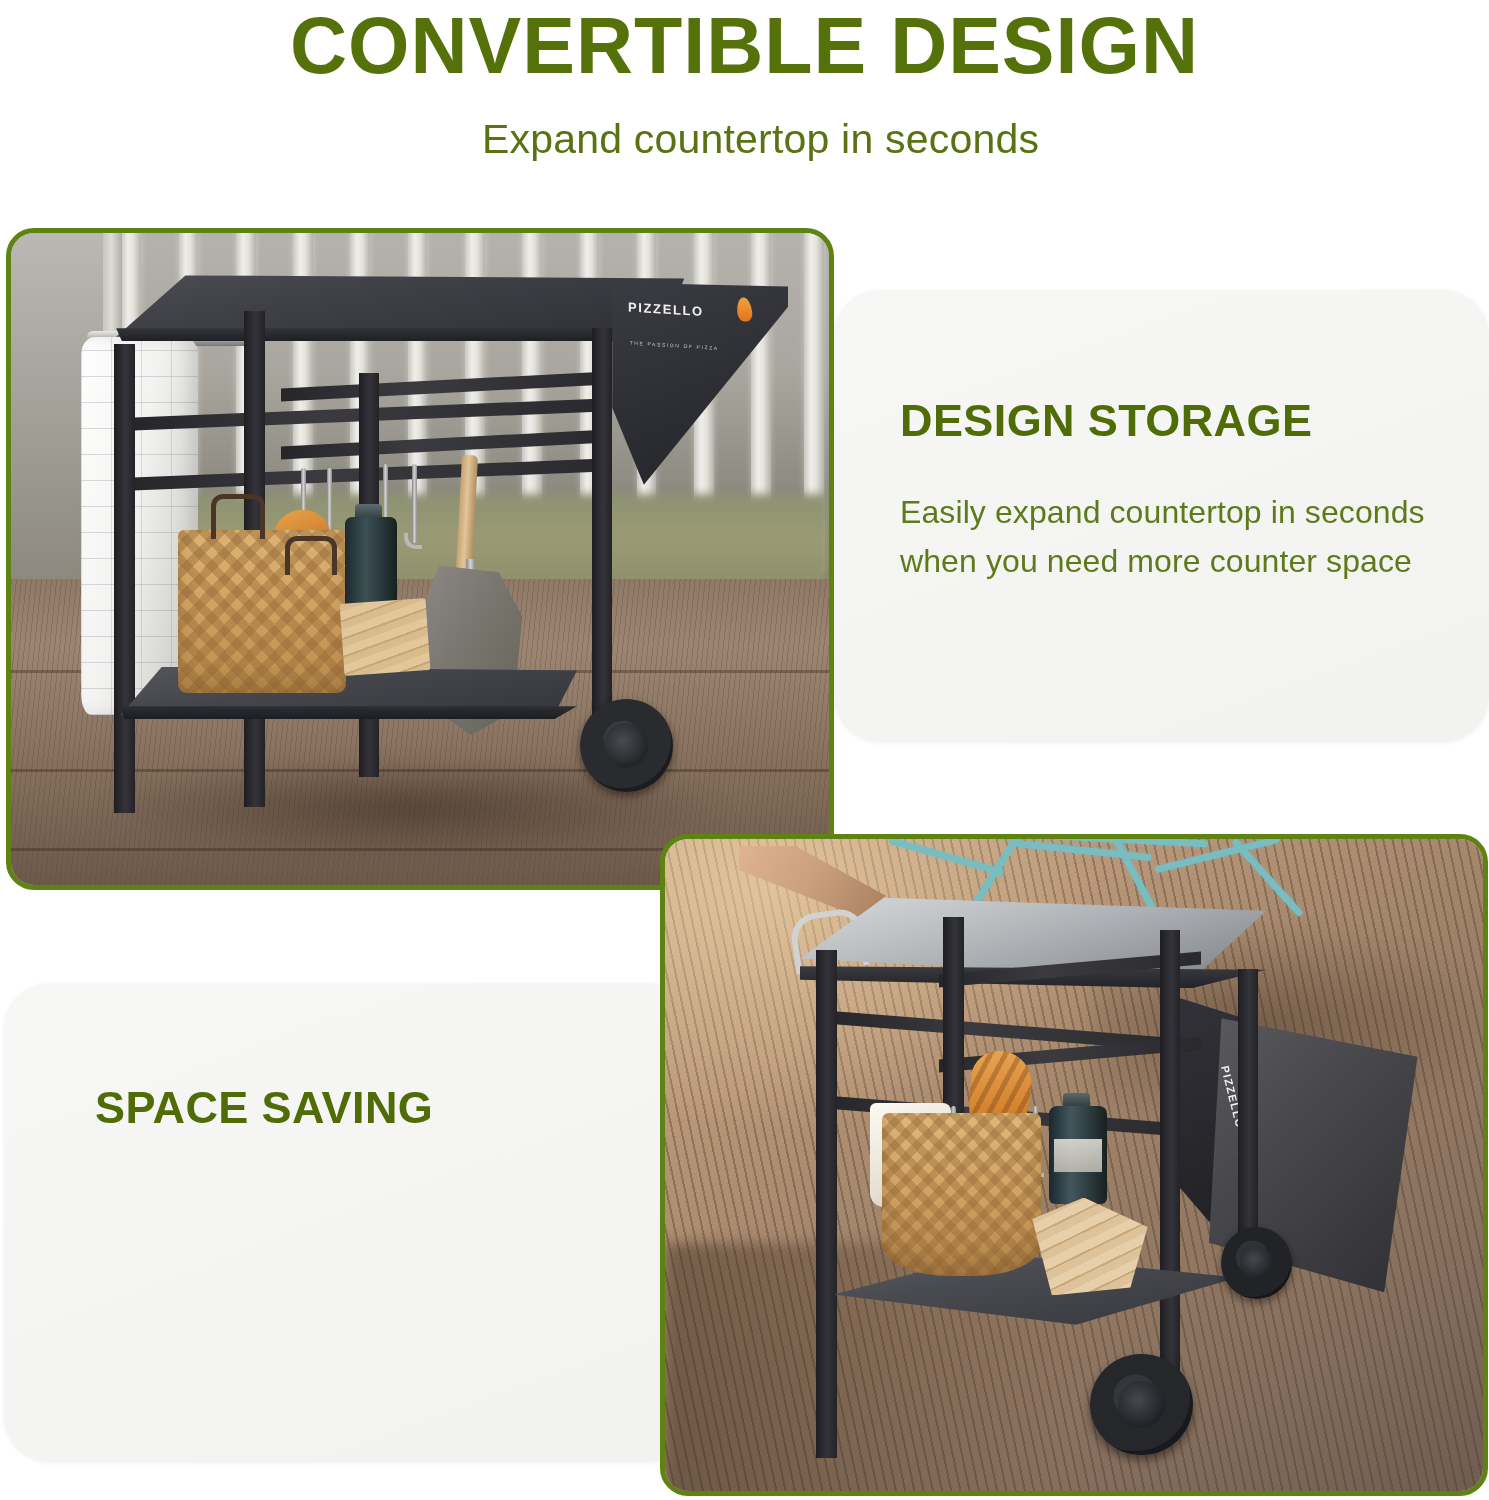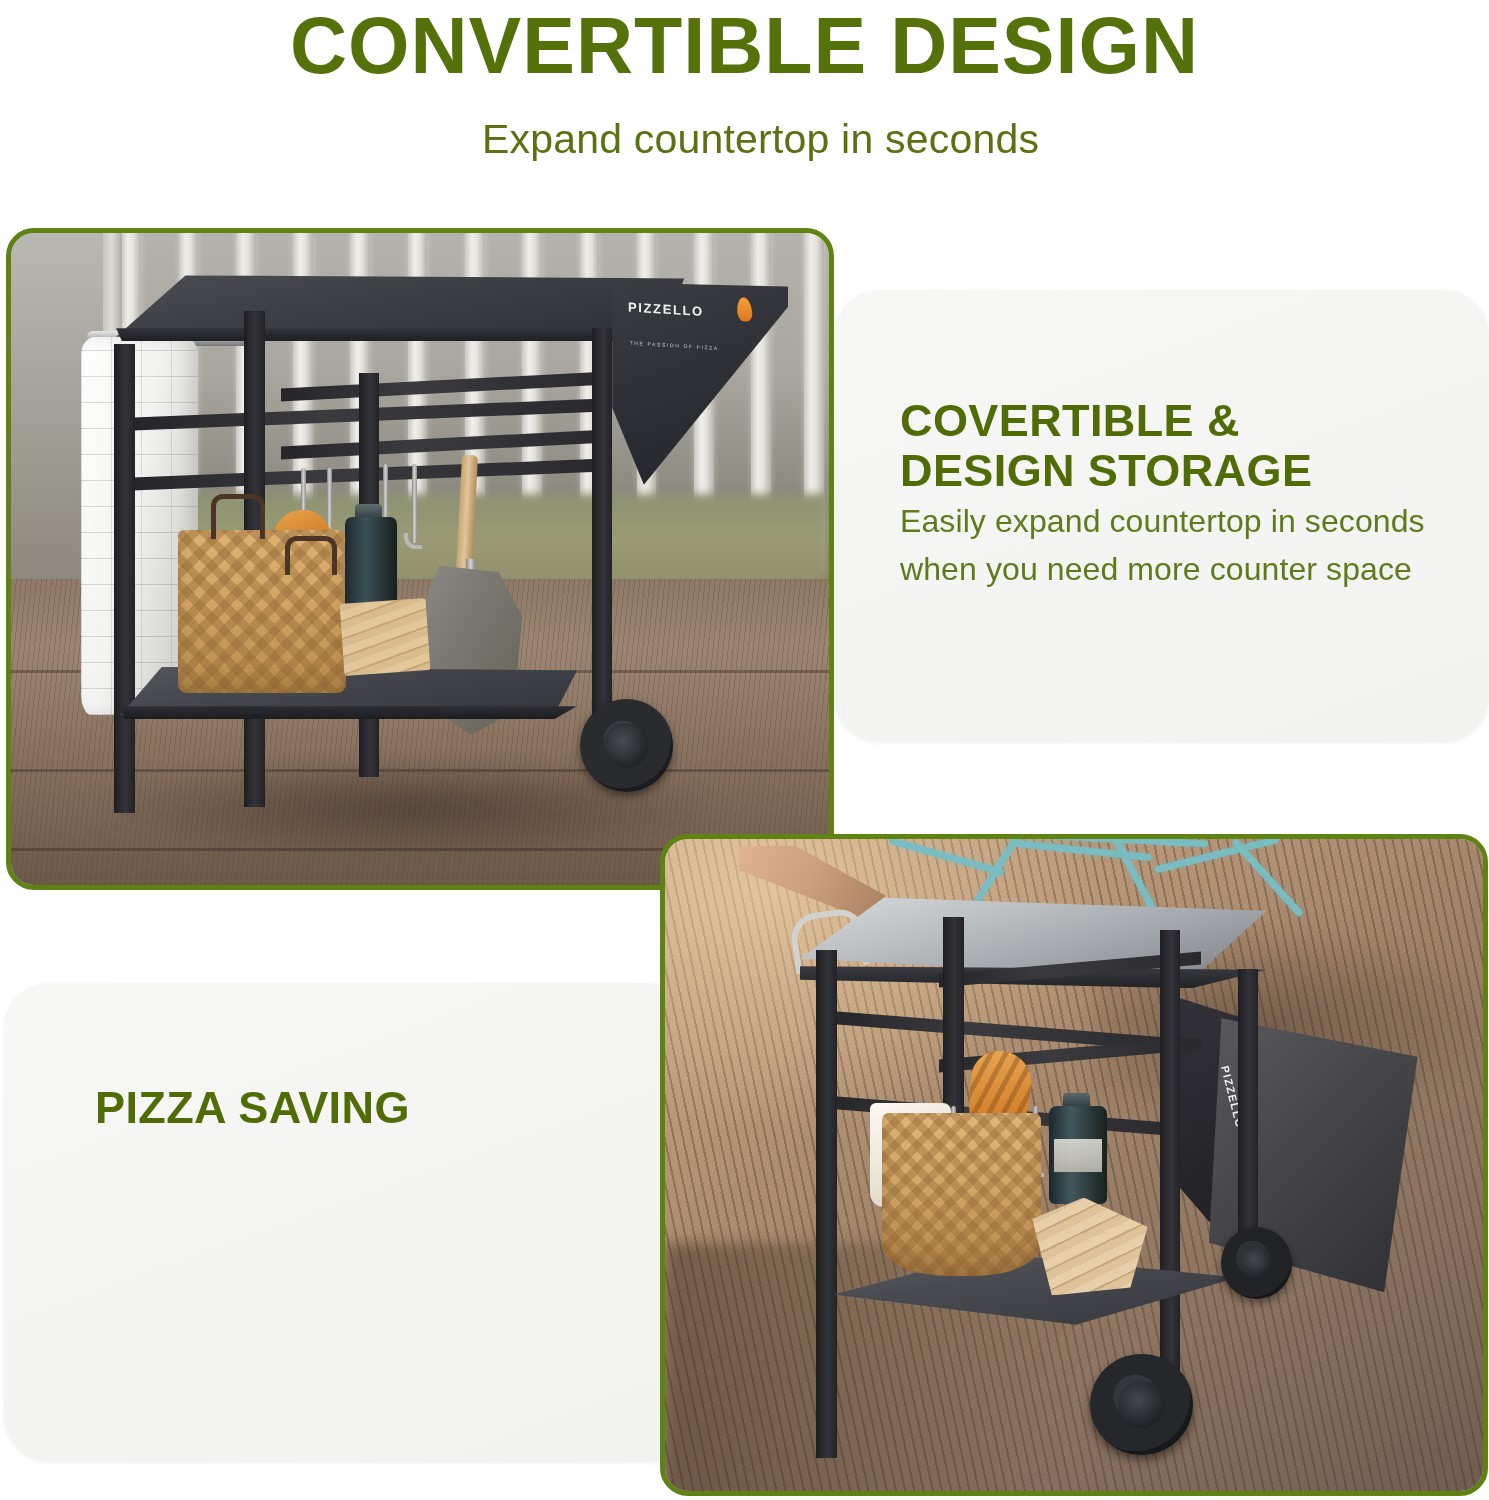--- a/index.html
+++ b/index.html
@@ -38,21 +38,21 @@
   .panel-title {
     color:#4f6c06; font-weight:bold; line-height:1.12;
     font-size:45px; letter-spacing:0.4px;
   }
   .panel-body {
     color:#5f7a1a; font-weight:400; line-height:1.52;
     font-size:32px; letter-spacing:0.1px;
   }
 
   .tr-text { left:900px; top:396px; width:540px; }
-  .tr-text .panel-body { }
+  .tr-text .panel-body { margin-top:42px; }
   .bl-text { left:95px; top:1083px; width:520px; }
   .bl-text .panel-body { margin-top:52px; }
 
   
   .photo {
     position:absolute; overflow:hidden;
     border:5px solid #5f8312;
     border-radius:28px;
     background:#cdc6bb;
   }
@@ -409,30 +409,29 @@
 <div class="page">
 
   <div class="header">
     <div class="main-title">CONVERTIBLE DESIGN</div>
     <div class="sub-title">Expand countertop in seconds</div>
   </div>
 
   <div class="text-card card-tr"></div>
   <div class="card-inner tr-text">
     <div class="panel-title">
-      <div>COVERTIBLE &amp;</div>
       <div>DESIGN STORAGE</div>
     </div>
     <div class="panel-body">Easily expand countertop in seconds when you need more counter space</div>
   </div>
 
   <div class="text-card card-bl"></div>
   <div class="card-inner bl-text">
     <div class="panel-title">
-      <div>PIZZA SAVING</div>
+      <div>SPACE SAVING</div>
     </div>
   </div>
 
   <div class="photo photo-tl">
     <div class="scene">
 
       <div class="s1-wallbg"></div>
       <div class="s1-rail">
         <div class="s1-bal" style="left:13.5%"></div>
         <div class="s1-bal" style="left:20.5%"></div>

